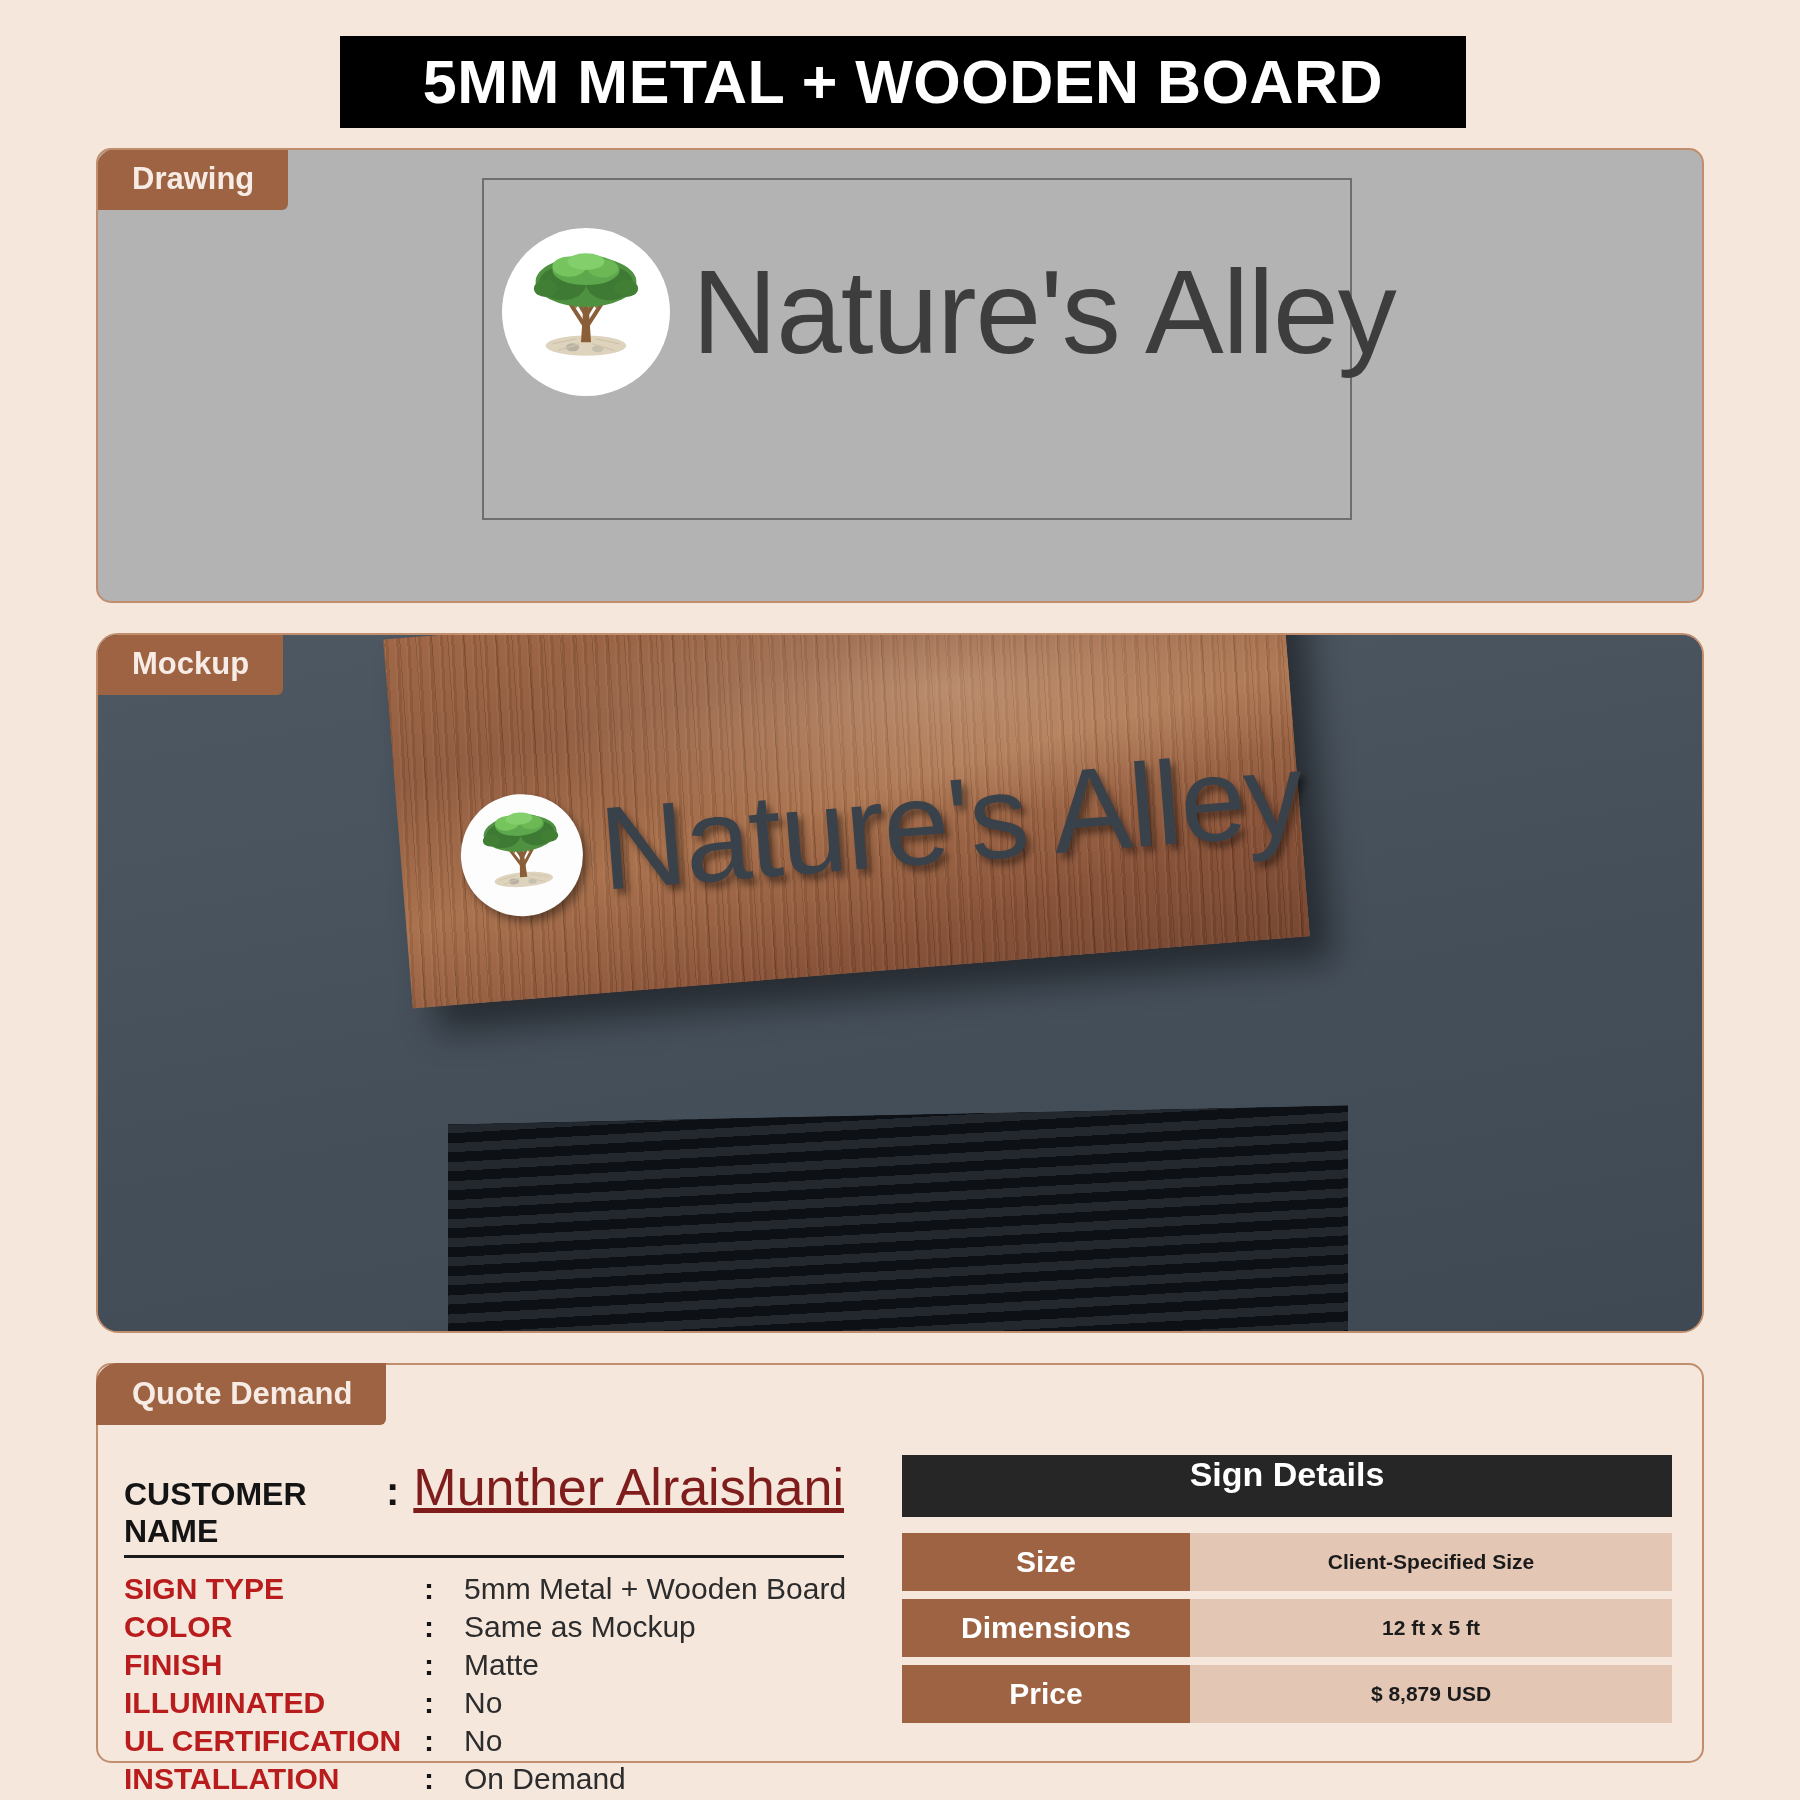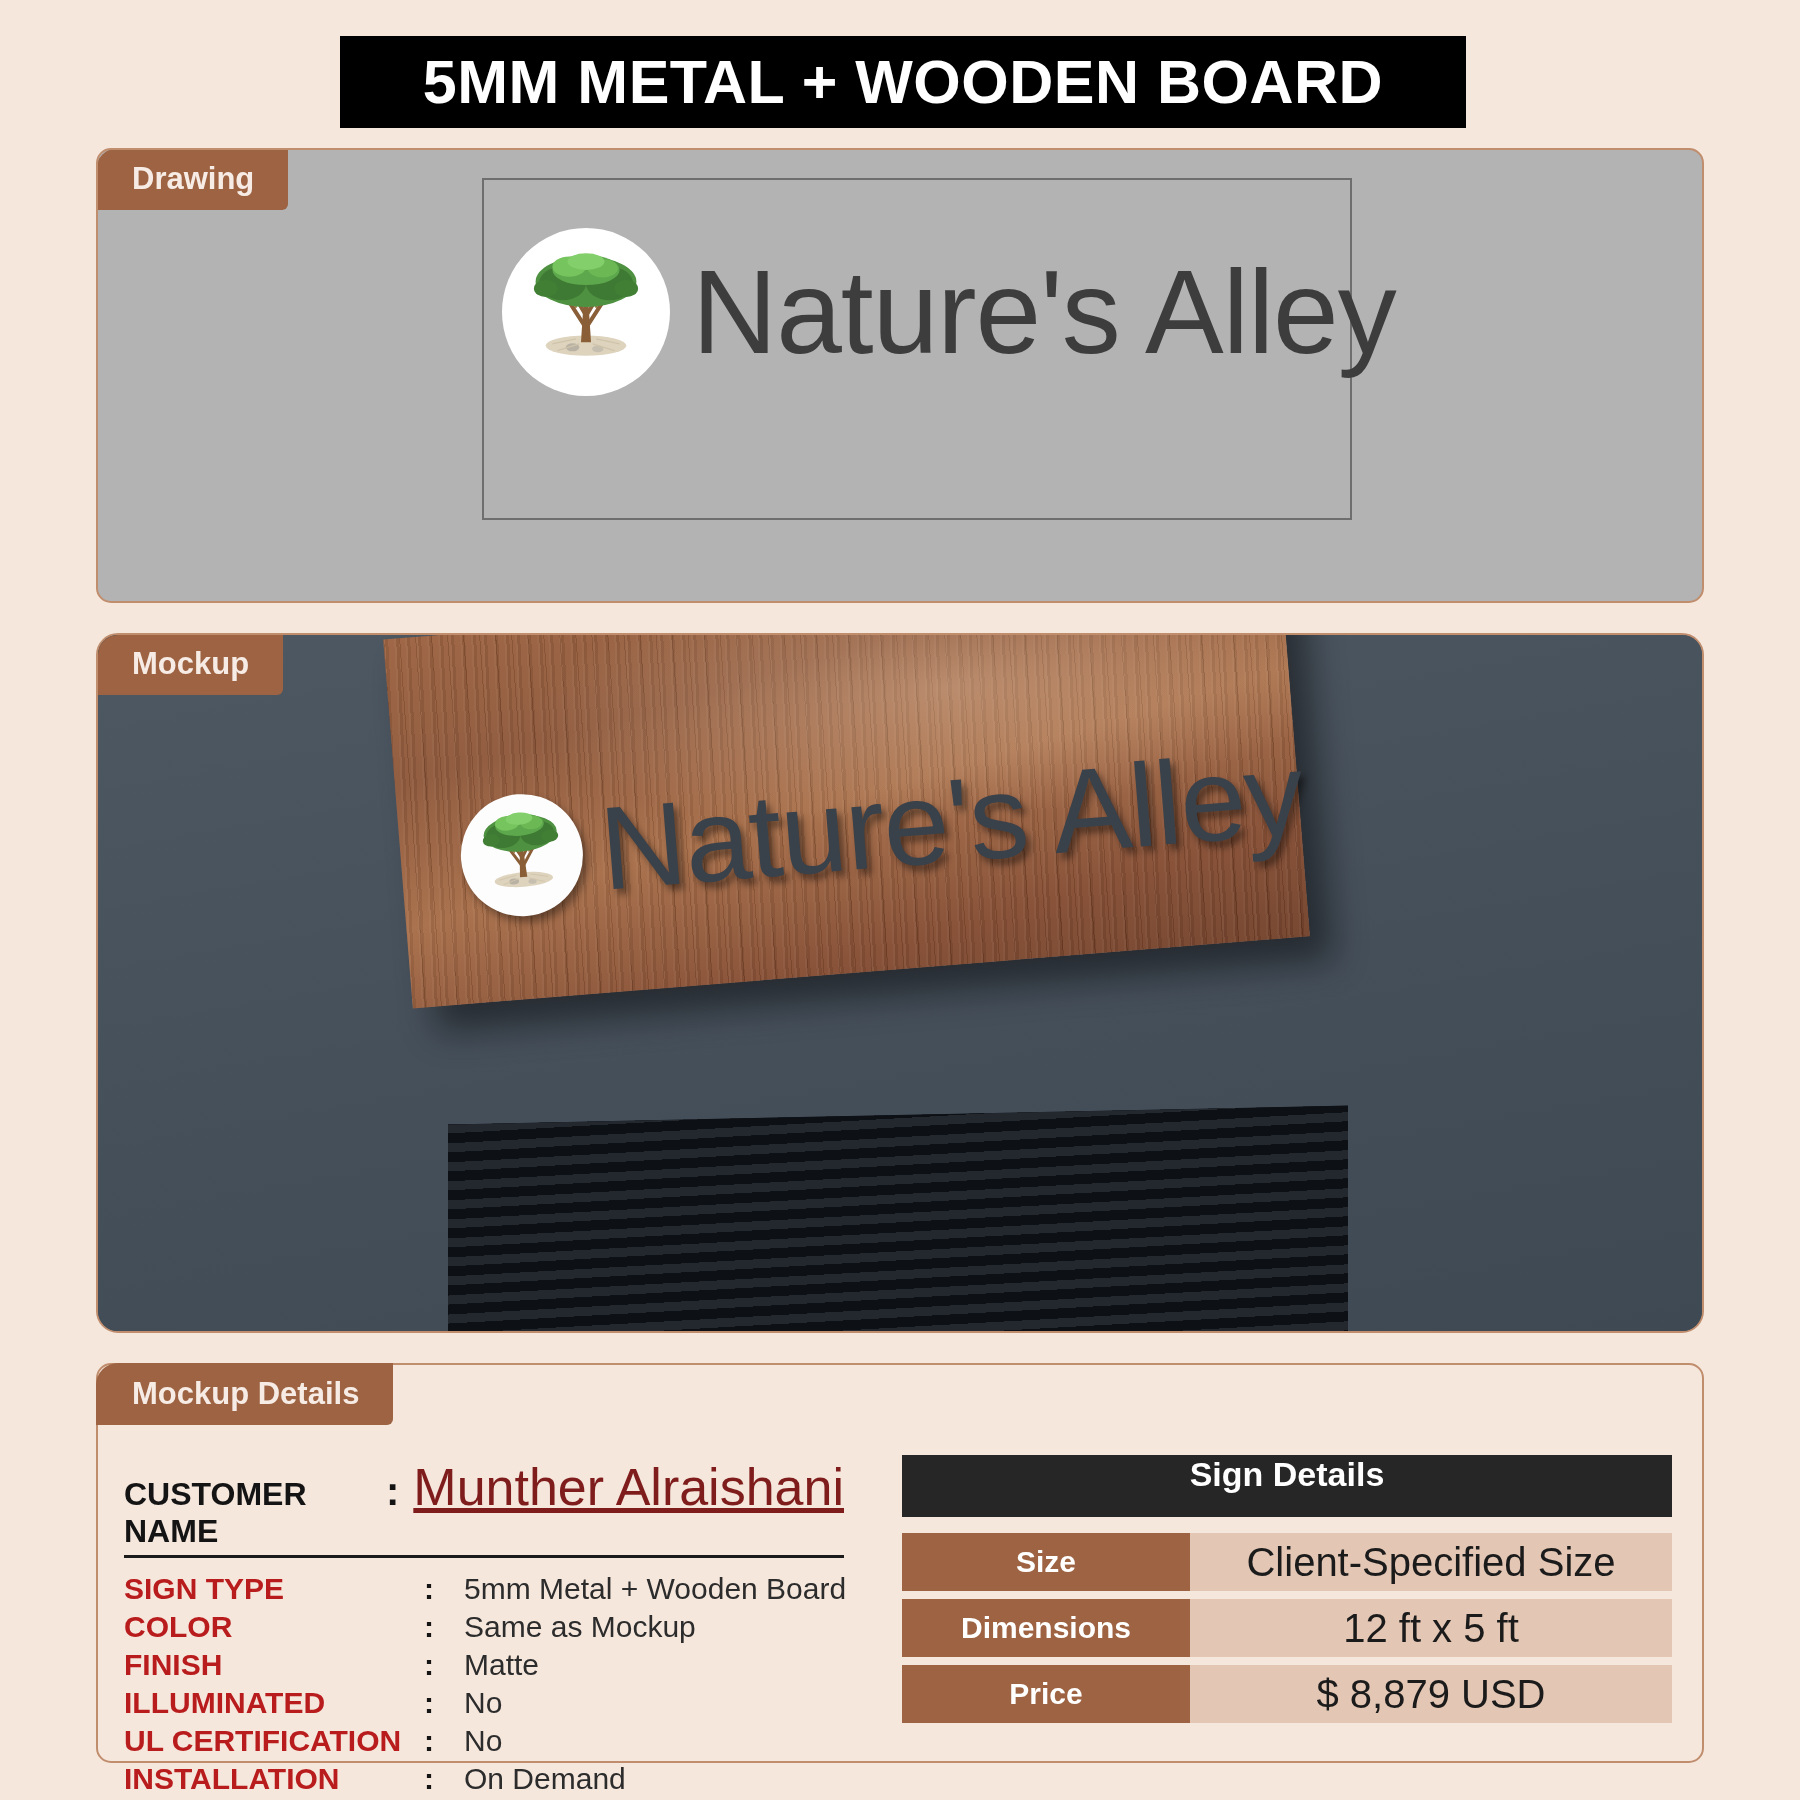--- a/index.html
+++ b/index.html
@@ -204,21 +204,21 @@
   .sd-row { display: flex; height: 58px; margin-bottom: 8px; }
   .sd-key {
     width: 288px; background: #9d6342;
     display: flex; align-items: center; justify-content: center;
   }
   .sd-key span { color: #ffffff; font-size: 30px; font-weight: bold; }
   .sd-value {
     flex: 1; background: #e3c6b4;
     display: flex; align-items: center; justify-content: center;
   }
-  .sd-value span { color: #1b1b1b; font-size: 40px; font-weight: normal; }
+  .sd-value span { color: #1b1b1b; font-size: 21px; font-weight: bold; }
 
   
   .tree-svg { position: absolute; left: 0; top: 0; width: 100%; height: 100%; }
 </style>
 </head>
 <body>
 
 <div class="title-banner">
   <span class="title-text">5MM METAL + WOODEN BOARD</span>
 </div>
@@ -314,21 +314,21 @@
     </div>
   </div>
 
   <div class="panel-tab">
     <span>Mockup</span>
   </div>
 </div>
 
 <div class="panel" id="quote-panel">
   <div class="panel-tab">
-    <span>Mockup Details</span>
+    <span>Quote Demand</span>
   </div>
 
   <div class="quote-body">
 
     <div class="quote-left">
       <div class="cust-row">
         <span class="cust-label">CUSTOMER NAME</span>
         <span class="cust-colon">:</span>
         <span class="cust-value">Munther Alraishani</span>
       </div>

